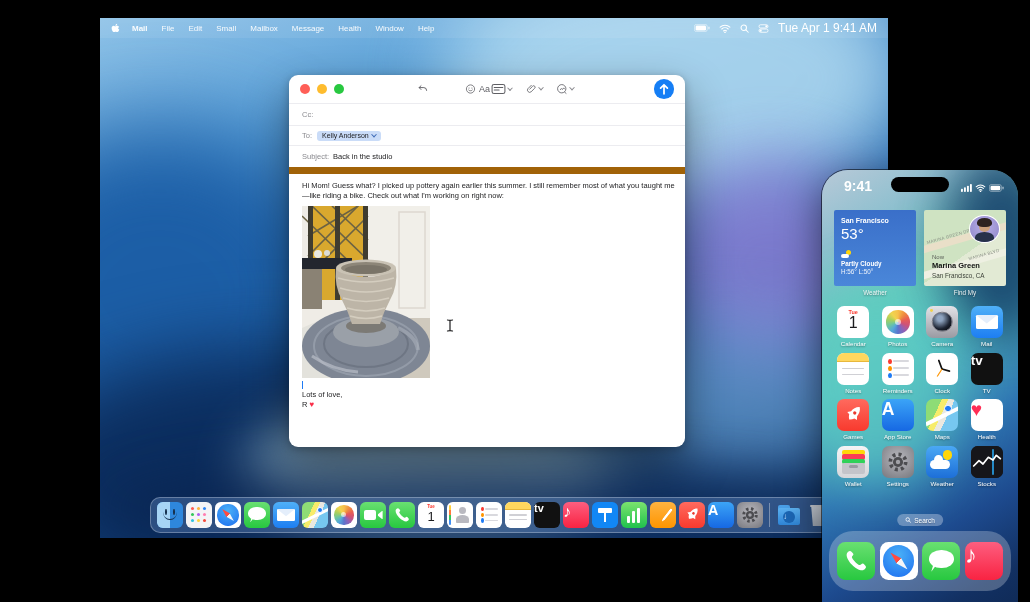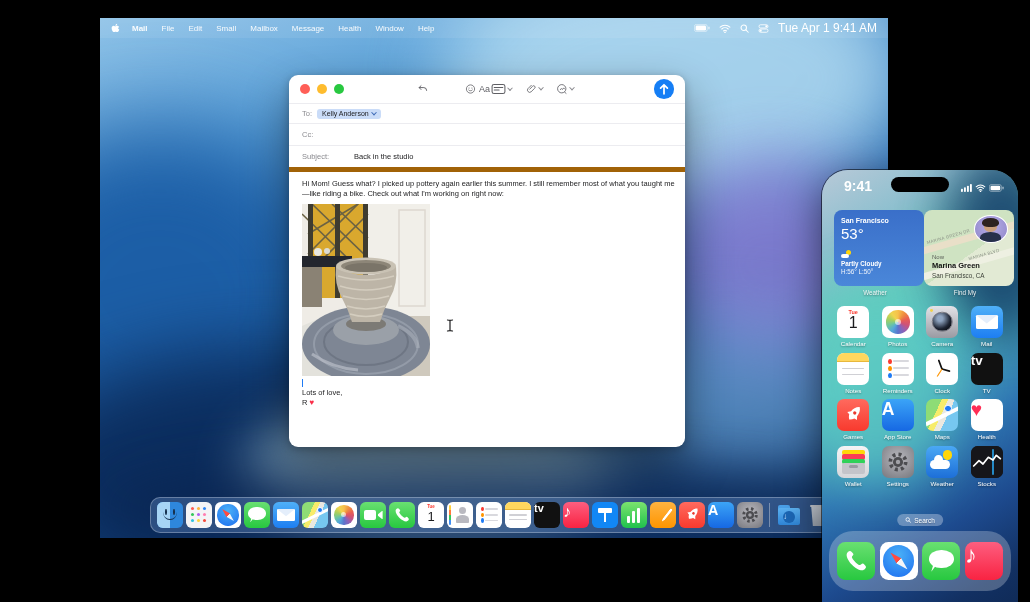--- a/index.html
+++ b/index.html
@@ -39,32 +39,32 @@
   .tbtn svg{display:block;}
   .aa{font-size:9px;font-weight:500;color:#5f5f64;margin-left:37px;}
   .chev{width:4px;height:4px;border-right:1.1px solid #8a8a8f;border-bottom:1.1px solid #8a8a8f;transform:rotate(45deg) translate(-1px,-1px);}
   #send{position:absolute;right:10px;top:50%;transform:translateY(-50%);width:22px;height:22px;}
 
   .hrow{display:flex;align-items:center;padding:0 13px;border-top:1px solid #ececf0;}
   .hlabel{color:#8a8a8f;}
   .hval{margin-left:4px;color:#1d1d1f;}
   #row-to{height:20px;}
   #row-cc{height:22px;}
-  #row-subj{height:22px;gap:21px;}
+  #row-subj{height:22px;}
   #row-size{height:24px;}
   .pill{margin-left:5px;display:inline-flex;align-items:center;gap:3px;background:#cadcf8;border-radius:3px;
         padding:1.5px 5px;font-size:7px;color:#1b1b1d;}
   .pill .chev{border-color:#3c69b5;}
   #sizesel{margin-left:5px;display:inline-flex;align-items:center;justify-content:space-between;width:62px;height:15px;
            border:1px solid #c9c9ce;border-radius:4px;padding:0 4px;background:#fff;}
   .step{display:flex;flex-direction:column;gap:1.5px;}
   .tri-u{width:0;height:0;border-left:2.5px solid transparent;border-right:2.5px solid transparent;border-bottom:3px solid #6e6e73;}
   .tri-d{width:0;height:0;border-left:2.5px solid transparent;border-right:2.5px solid transparent;border-top:3px solid #6e6e73;}
 
-  #mbody{position:relative;padding:7px 9px 0 13px;border-top:5px solid #a16207;line-height:1.35;}
+  #mbody{position:relative;padding:7px 9px 0 13px;border-top:7px solid #a16207;line-height:1.35;}
   #mimg{margin-top:5px;width:128px;height:172px;background:#efece6;overflow:hidden;}
   #caret{width:1.3px;height:8px;background:#1f7bf4;margin-top:3px;}
   #closing{margin-top:1px;}
   #sig .heart{color:#fa2d48;font-size:8px;}
   #ibeam{position:absolute;left:346px;top:300px;}
 
   
   #mac-dock{position:absolute;left:50%;bottom:5px;transform:translateX(-50%);display:flex;align-items:center;gap:3px;
             padding:4px 6px;background:rgba(110,150,205,.35);border:.5px solid rgba(255,255,255,.28);border-radius:10px;}
   .dock-div{width:1px;height:24px;background:rgba(255,255,255,.35);margin:0 3px;}
@@ -165,21 +165,21 @@
   
   #iphone{position:absolute;left:822px;top:170px;width:196px;height:440px;border-radius:26px 26px 0 0;overflow:hidden;
           background:linear-gradient(150deg,#b8c9d8 0%,#8fc0cf 14%,#63c6bb 30%,#52b9c0 42%,#2e74b2 62%,#1d4a8e 78%,#123062 92%,#0f2a56 100%);
           box-shadow:0 0 0 1px rgba(0,0,0,.55),0 14px 40px rgba(0,0,0,.55);}
   .pwb1{left:-30px;top:110px;width:170px;height:210px;background:#5fd0c4;filter:blur(26px);opacity:.7;}
   .pwb2{left:120px;top:-20px;width:120px;height:190px;background:#123a66;filter:blur(24px);opacity:.85;}
   #p-status{position:absolute;left:0;right:0;top:0;height:26px;color:#fff;}
   #p-time{position:absolute;left:22px;top:8px;font-size:14px;font-weight:700;}
   #island{position:absolute;left:50%;top:7px;transform:translateX(-50%);width:58px;height:15px;background:#000;border-radius:8px;}
   #p-sticons{position:absolute;right:14px;top:8px;display:flex;gap:3px;align-items:center;}
-  .widget{position:absolute;width:90px;height:76px;border-radius:8px;overflow:hidden;}
+  .widget{position:absolute;width:82px;height:76px;border-radius:2px;overflow:hidden;}
   #w-weather{left:12px;top:40px;background:linear-gradient(180deg,#3a6fc9,#4a87d9);color:#fff;padding:7px 7px;}
   #w-city{font-size:7px;font-weight:600;}
   #w-temp{font-size:15px;font-weight:300;margin-top:1px;}
   #w-cond{font-size:6.3px;margin-top:2px;font-weight:600;}
   #w-hilo{font-size:6.3px;margin-top:1px;opacity:.92;}
   .w-ic{position:relative;width:10px;height:7px;margin-top:9px;}
   .w-ic .s{position:absolute;right:0;top:-1px;width:5px;height:5px;border-radius:50%;background:#ffd60a;}
   .w-ic .c{position:absolute;left:0;bottom:0;width:8px;height:4.5px;background:#fff;border-radius:4px;}
   #w-findmy{left:102px;top:40px;background:linear-gradient(145deg,#cfe3c2 0 55%,#e2ead4 55% 100%);color:#1d1d1f;}
   .fm-road{position:absolute;left:-10%;width:130%;height:9%;transform:rotate(-16deg);}
@@ -317,29 +317,29 @@
         </span>
 
         <span id="send">
           <svg width="22" height="22" viewBox="0 0 24 24">
               <circle cx="12" cy="12" r="11" fill="#157ef5"></circle>
               <path d="M12 17.2V7.6M8.3 11.1 12 7.4l3.7 3.7" stroke="#fff" stroke-width="1.9" fill="none" stroke-linecap="round" stroke-linejoin="round"></path>
             </svg>
         </span>
       </div>
 
+      <div class="hrow" id="row-cc">
+        <span class="hlabel">Cc:</span>
+      </div>
       <div class="hrow" id="row-to">
         <span class="hlabel">To:</span>
         <span class="pill">
           <span>Kelly Anderson</span>
           <span class="chev"></span>
         </span>
-      </div>
-      <div class="hrow" id="row-cc">
-        <span class="hlabel">Cc:</span>
       </div>
       <div class="hrow" id="row-subj">
         <span class="hlabel">Subject:</span>
         <span class="hval">Back in the studio</span>
       </div>
 
       <div id="mbody">
         <div>Hi Mom! Guess what? I picked up pottery again earlier this summer. I still remember most of what you taught me—like riding a bike. Check out what I'm working on right now:</div>
         <div id="mimg">
           <svg width="128" height="172" viewBox="0 0 128 172">

